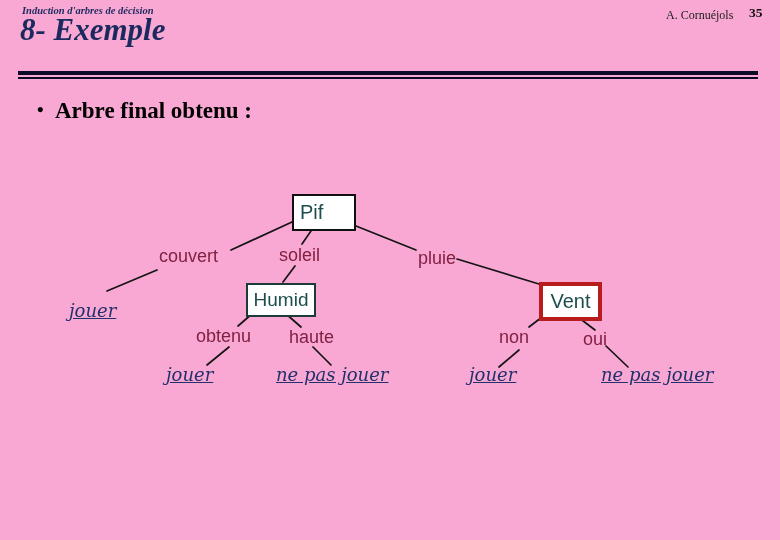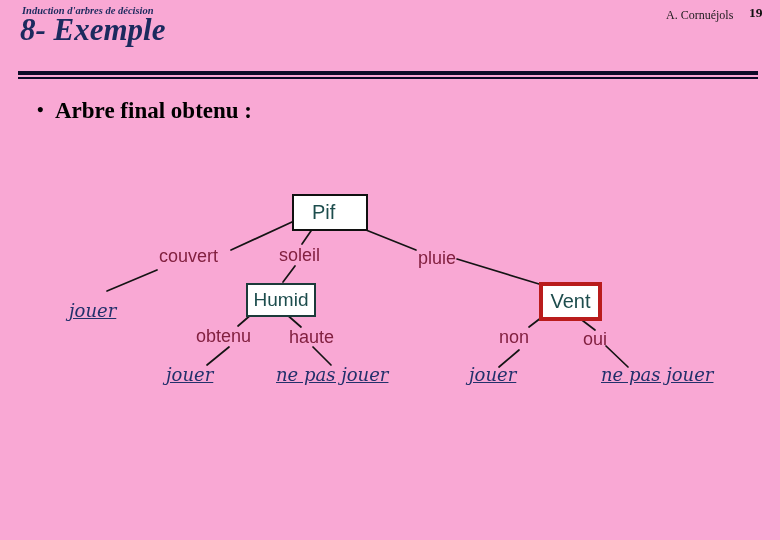--- a/index.html
+++ b/index.html
@@ -50,21 +50,21 @@
   .tree-svg{position:absolute;left:0;top:0;z-index:1;}
   .node-box{
     background:#fff;z-index:2;
     font-family:"Liberation Sans", sans-serif;
     color:#1d4d4d;
     display:flex;align-items:center;
   }
   .pif-box{
     left:292px;top:194px;width:54px;height:33px;
     border:2px solid #101010;
-    font-size:20px;padding-left:18px;
+    font-size:20px;padding-left:6px;
   }
   .humid-box{
     left:246px;top:283px;width:66px;height:30px;
     border:2px solid #1c3a3a;
     font-size:19px;justify-content:center;
   }
   .vent-box{
     left:539px;top:282px;width:55px;height:31px;
     border:4px solid #b91c1c;
     font-size:20px;justify-content:center;
@@ -91,21 +91,21 @@
   .l4{left:469px;top:364px;}
   .l5{left:601px;top:364px;}
 </style>
 </head>
 <body>
 
 <div class="slide">
 
   <div class="abs header-note">Induction d'arbres de décision</div>
   <div class="abs author">A. Cornuéjols</div>
-  <div class="abs page-num">19</div>
+  <div class="abs page-num">35</div>
   <div class="abs title1">8- Exemple</div>
   <div class="abs rule-thick"></div>
   <div class="abs rule-thin"></div>
 
   <div class="abs bullet">•</div>
   <div class="abs bullet-text">Arbre final obtenu :</div>
 
   <svg class="tree-svg" width="780" height="540" viewBox="0 0 780 540">
     <g stroke="#141414" stroke-width="1.7" stroke-linecap="round">
       <line x1="292" y1="222" x2="231" y2="250"></line>

